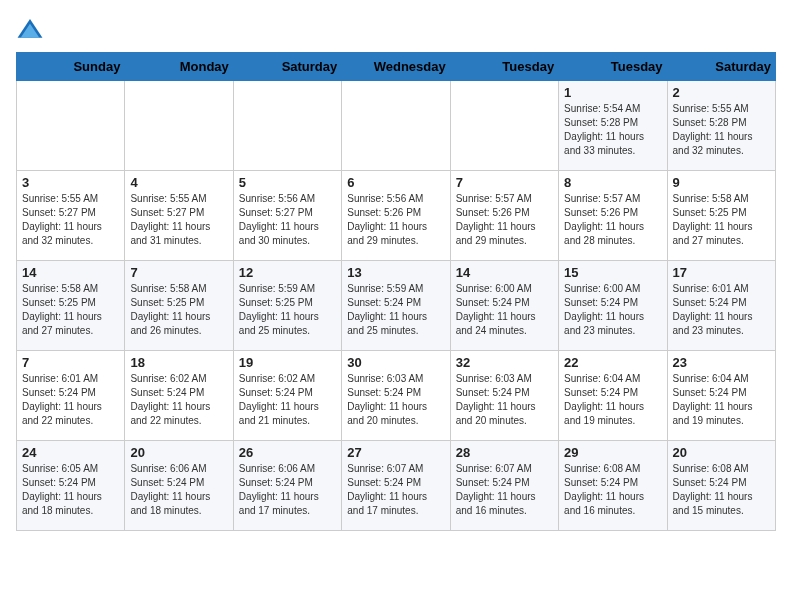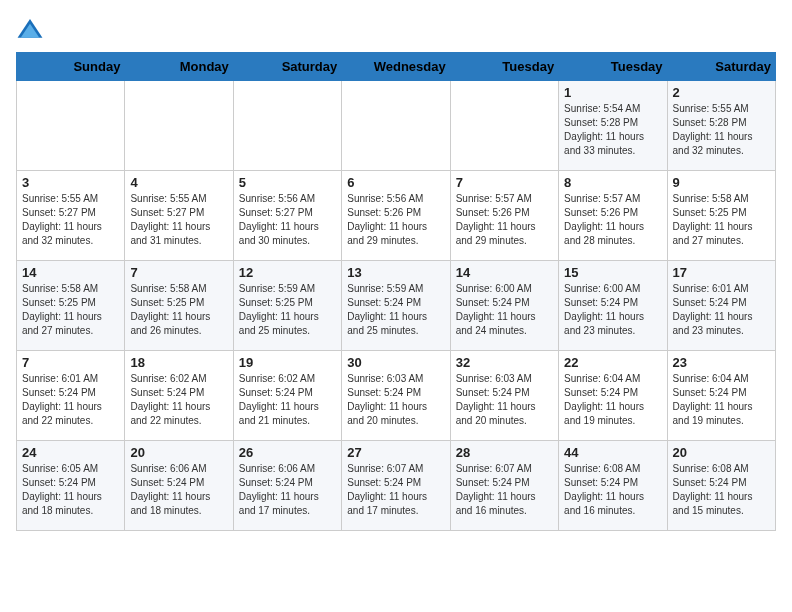--- a/index.html
+++ b/index.html
@@ -298,21 +298,21 @@
           Sunrise: 6:07 AM<br>Sunset: 5:24 PM<br>Daylight: 11 hours and 17 minutes.
         </div>
         </td>
         <td>
           <span class="day-num">28</span>
         <div class="day-info">
           Sunrise: 6:07 AM<br>Sunset: 5:24 PM<br>Daylight: 11 hours and 16 minutes.
         </div>
         </td>
         <td>
-          <span class="day-num">44</span>
+          <span class="day-num">29</span>
         <div class="day-info">
           Sunrise: 6:08 AM<br>Sunset: 5:24 PM<br>Daylight: 11 hours and 16 minutes.
         </div>
         </td>
         <td>
           <span class="day-num">20</span>
         <div class="day-info">
           Sunrise: 6:08 AM<br>Sunset: 5:24 PM<br>Daylight: 11 hours and 15 minutes.
         </div>
         </td>

